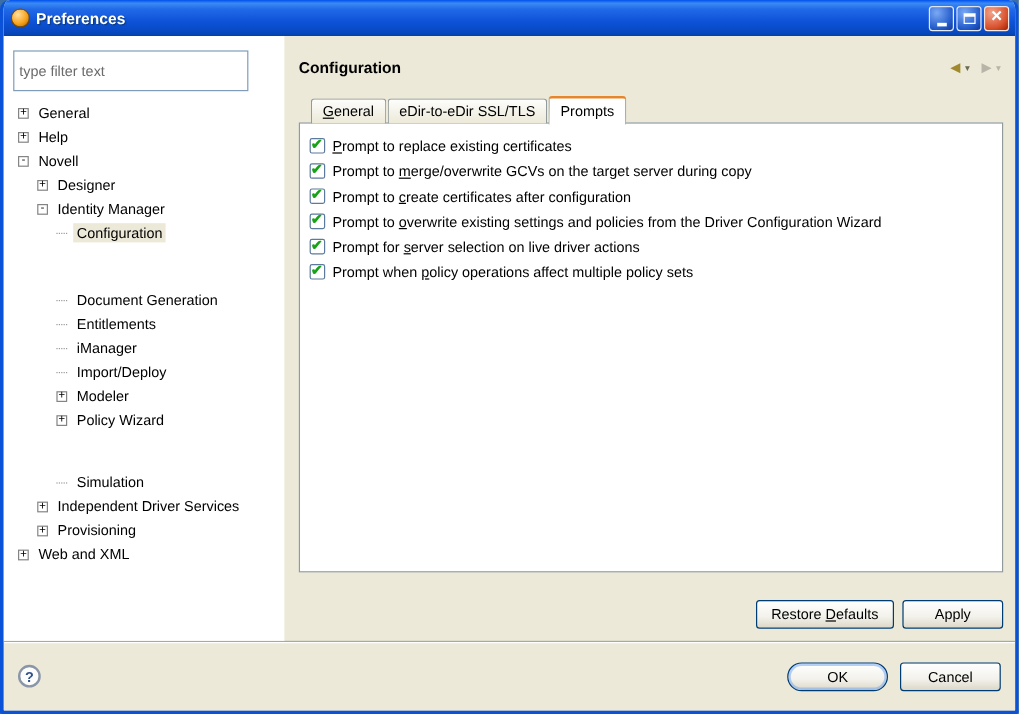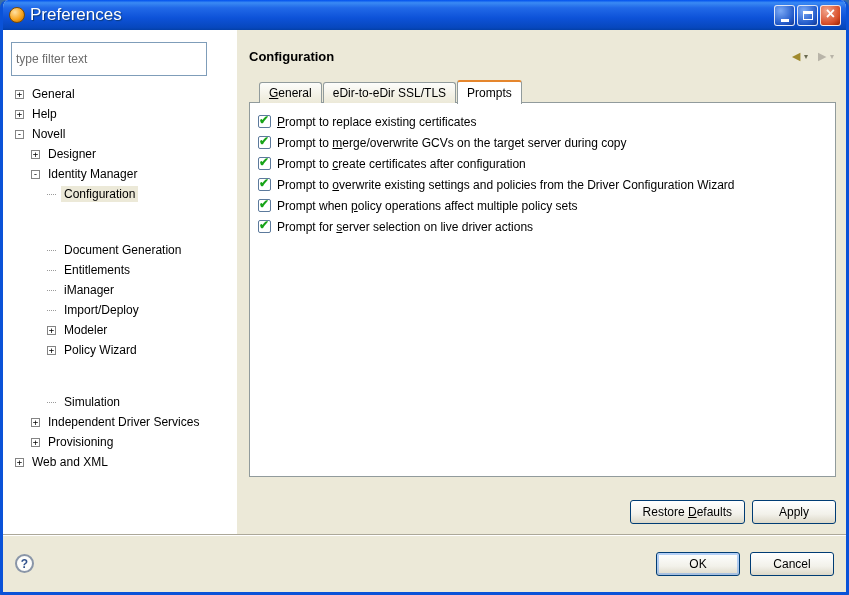--- a/index.html
+++ b/index.html
@@ -26,21 +26,21 @@
     border-radius: 5px 5px 0 0;
     background: linear-gradient(180deg,#0050ee 0%,#3a8af4 9%,#2169e8 26%,#0d52d8 60%,#0747bd 92%,#0340a8 100%);
   }
   .app-icon {
     width: 16px; height: 16px; border-radius: 50%;
     background: radial-gradient(circle at 35% 30%, #ffe0a0, #f8a51f 55%, #b86a00 95%);
     border: 1px solid #7a4a00;
     margin-right: 5px; flex: none;
   }
   .window-title {
-    color: #fff; font-weight: normal; font-size: 17px;
+    color: #fff; font-weight: bold; font-size: 13px;
     text-shadow: 1px 1px 1px #0b3875;
     flex: 1;
   }
   .tb-btn {
     width: 21px; height: 21px; margin-left: 2px;
     border: 1px solid rgba(255,255,255,.85); border-radius: 3px;
     display: flex; align-items: center; justify-content: center;
     color: #fff; cursor: default; flex: none;
   }
   .tb-min, .tb-max { background: radial-gradient(circle at 30% 25%, #7aa9f5, #2058c8 70%, #16388f); }
@@ -115,21 +115,21 @@
   }
   .cb-label { margin-left: 6px; }
   
   .btn {
     height: 24px; min-width: 84px; padding: 2px 12px;
     border: 1px solid #003c74; border-radius: 3px;
     background: linear-gradient(180deg, #ffffff 0%, #f2f1ea 60%, #dcd8c8 100%);
     font-family: "Liberation Sans", sans-serif; font-size: 12px; color: #000;
     cursor: default;
   }
-  .btn.default { box-shadow: inset 0 0 0 2px rgba(120,170,240,.55); }
+  .btn.default { box-shadow: inset 0 0 0 2px rgba(120,170,240,.55); border-radius: 12px; }
   .action-row { display: flex; justify-content: flex-end; gap: 7px; margin-top: 23px; }
   
   .bottom-bar {
     height: 58px;
     border-top: 1px solid #aca899;
     box-shadow: inset 0 1px 0 #ffffff;
     display: flex; align-items: center;
     padding: 0 12px;
   }
   .help-btn {
@@ -275,25 +275,25 @@
             <div class="check-row">
     <span class="checkbox"></span>
     <span class="cb-label">Prompt to <u>c</u>reate certificates after configuration</span>
   </div>
             <div class="check-row">
     <span class="checkbox"></span>
     <span class="cb-label">Prompt to <u>o</u>verwrite existing settings and policies from the Driver Configuration Wizard</span>
   </div>
             <div class="check-row">
     <span class="checkbox"></span>
+    <span class="cb-label">Prompt for <u>s</u>erver selection on live driver actions</span>
+  </div>
+            <div class="check-row">
+    <span class="checkbox"></span>
     <span class="cb-label">Prompt when <u>p</u>olicy operations affect multiple policy sets</span>
-  </div>
-            <div class="check-row">
-    <span class="checkbox"></span>
-    <span class="cb-label">Prompt for <u>s</u>erver selection on live driver actions</span>
   </div>
           </div>
       </div>
 
       <div class="action-row">
         <button class="btn">Restore <u>D</u>efaults</button>
         <button class="btn">Apply</button>
       </div>
 
     </div>

